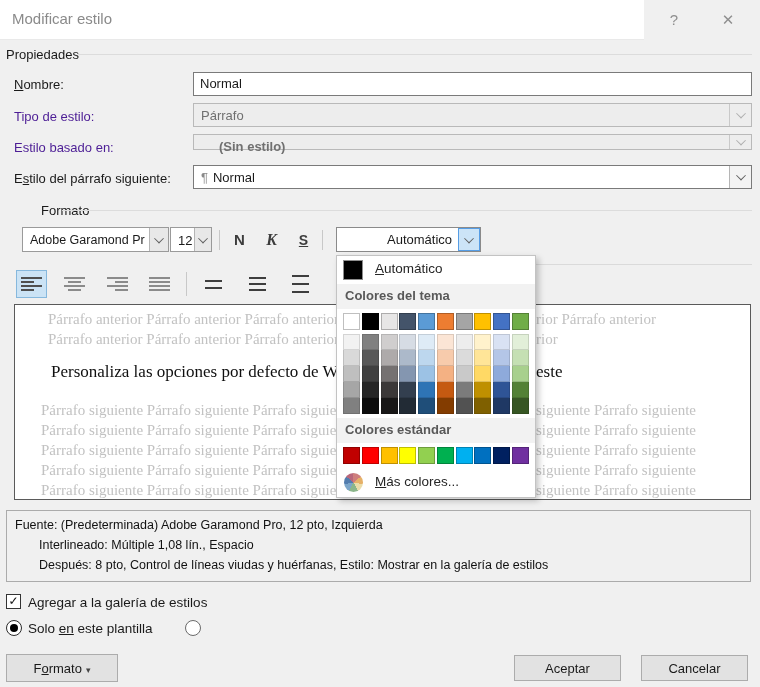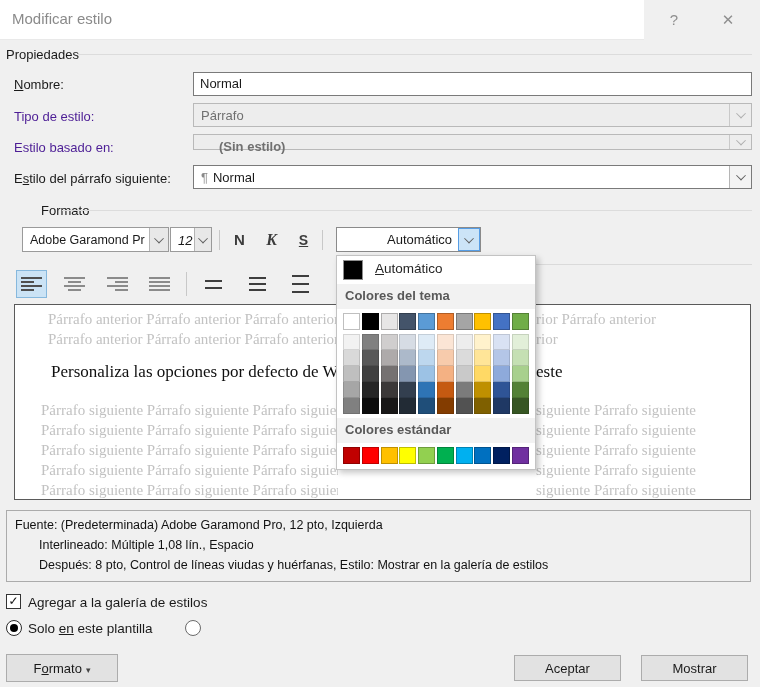--- a/index.html
+++ b/index.html
@@ -142,21 +142,21 @@
   <div class="group-label" style="left:6px; top:203px;margin-left:35px;">Formato</div>
   <div class="group-line" style="left:62px; top:210px; width:690px;"></div>
 
   <div class="combo" style="left:14px; top:227px; width:147px; height:25px; border-color:#9a9a9a;margin-left:8px;">
     <span class="val" style="font-size:12.5px; top:5px;">Adobe Garamond Pr</span>
     <span class="chev-seg" style="width:19px; background:#e8e8e8;">
         <span class="chev"></span>
       </span>
   </div>
   <div class="combo" style="left:170px; top:227px; width:42px; height:25px; border-color:#9a9a9a;">
-    <span class="val" style="top:5px;font-style:italic;">12</span>
+    <span class="val" style="top:5px;">12</span>
     <span class="chev-seg" style="width:17px; background:#e8e8e8;">
         <span class="chev"></span>
       </span>
   </div>
   <div class="tool-sep" style="left:219px; top:230px; height:20px;"></div>
   <div class="char-btn bold" style="left:226px; top:228px;">N</div>
   <div class="char-btn italic" style="left:258px; top:228px;">K</div>
   <div class="char-btn under" style="left:290px; top:228px;">S</div>
   <div class="tool-sep" style="left:322px; top:230px; height:20px;"></div>
 
@@ -253,21 +253,21 @@
   <div class="opt-label" style="left:28px; top:595px;"><span>Agre</span><span class="u">g</span><span>ar a la galería de estilos</span></div>
 
   <div class="radio" style="left:6px; top:620px;">
       <span class="dot"></span>
     </div>
   <div class="opt-label" style="left:28px; top:621px;"><span>Solo </span><span class="u">en</span><span> este plantilla</span></div>
   <div class="radio off" style="left:185px; top:620px;"></div>
 
   <button class="btn" style="left:6px; top:654px; width:112px; height:28px;"><span>F</span><span class="u">o</span><span>rmato</span><span class="caret">▾</span></button>
   <button class="btn" style="left:514px; top:655px; width:107px; height:26px;">Aceptar</button>
-  <button class="btn" style="left:641px; top:655px; width:107px; height:26px;">Mostrar</button>
+  <button class="btn" style="left:641px; top:655px; width:107px; height:26px;">Cancelar</button>
 
   <div class="popup">
     <div class="pp-item">
       <span class="sw" id="auto-swatch" style="background: rgb(0, 0, 0);"></span>
       <span class="lbl"><span></span><span class="u">A</span><span>utomático</span></span>
     </div>
     <div class="pp-header">Colores del tema</div>
     <div class="sw-row" id="theme-top-row">
         <div class="swatch" style="background: rgb(255, 255, 255);"></div>
         <div class="swatch" style="background: rgb(0, 0, 0);"></div>
@@ -348,15 +348,19 @@
         <div class="swatch" style="background: rgb(255, 0, 0);"></div>
         <div class="swatch" style="background: rgb(255, 192, 0);"></div>
         <div class="swatch" style="background: rgb(255, 255, 0);"></div>
         <div class="swatch" style="background: rgb(146, 208, 80);"></div>
         <div class="swatch" style="background: rgb(0, 176, 80);"></div>
         <div class="swatch" style="background: rgb(0, 176, 240);"></div>
         <div class="swatch" style="background: rgb(0, 112, 192);"></div>
         <div class="swatch" style="background: rgb(0, 32, 96);"></div>
         <div class="swatch" style="background: rgb(112, 48, 160);"></div>
       </div>
+    <div class="pp-more">
+      <span class="wheel"></span>
+      <span class="lbl"><span></span><span class="u">M</span><span>ás colores...</span></span>
+    </div>
   </div>
 
 </div>
 
 </body></html>

